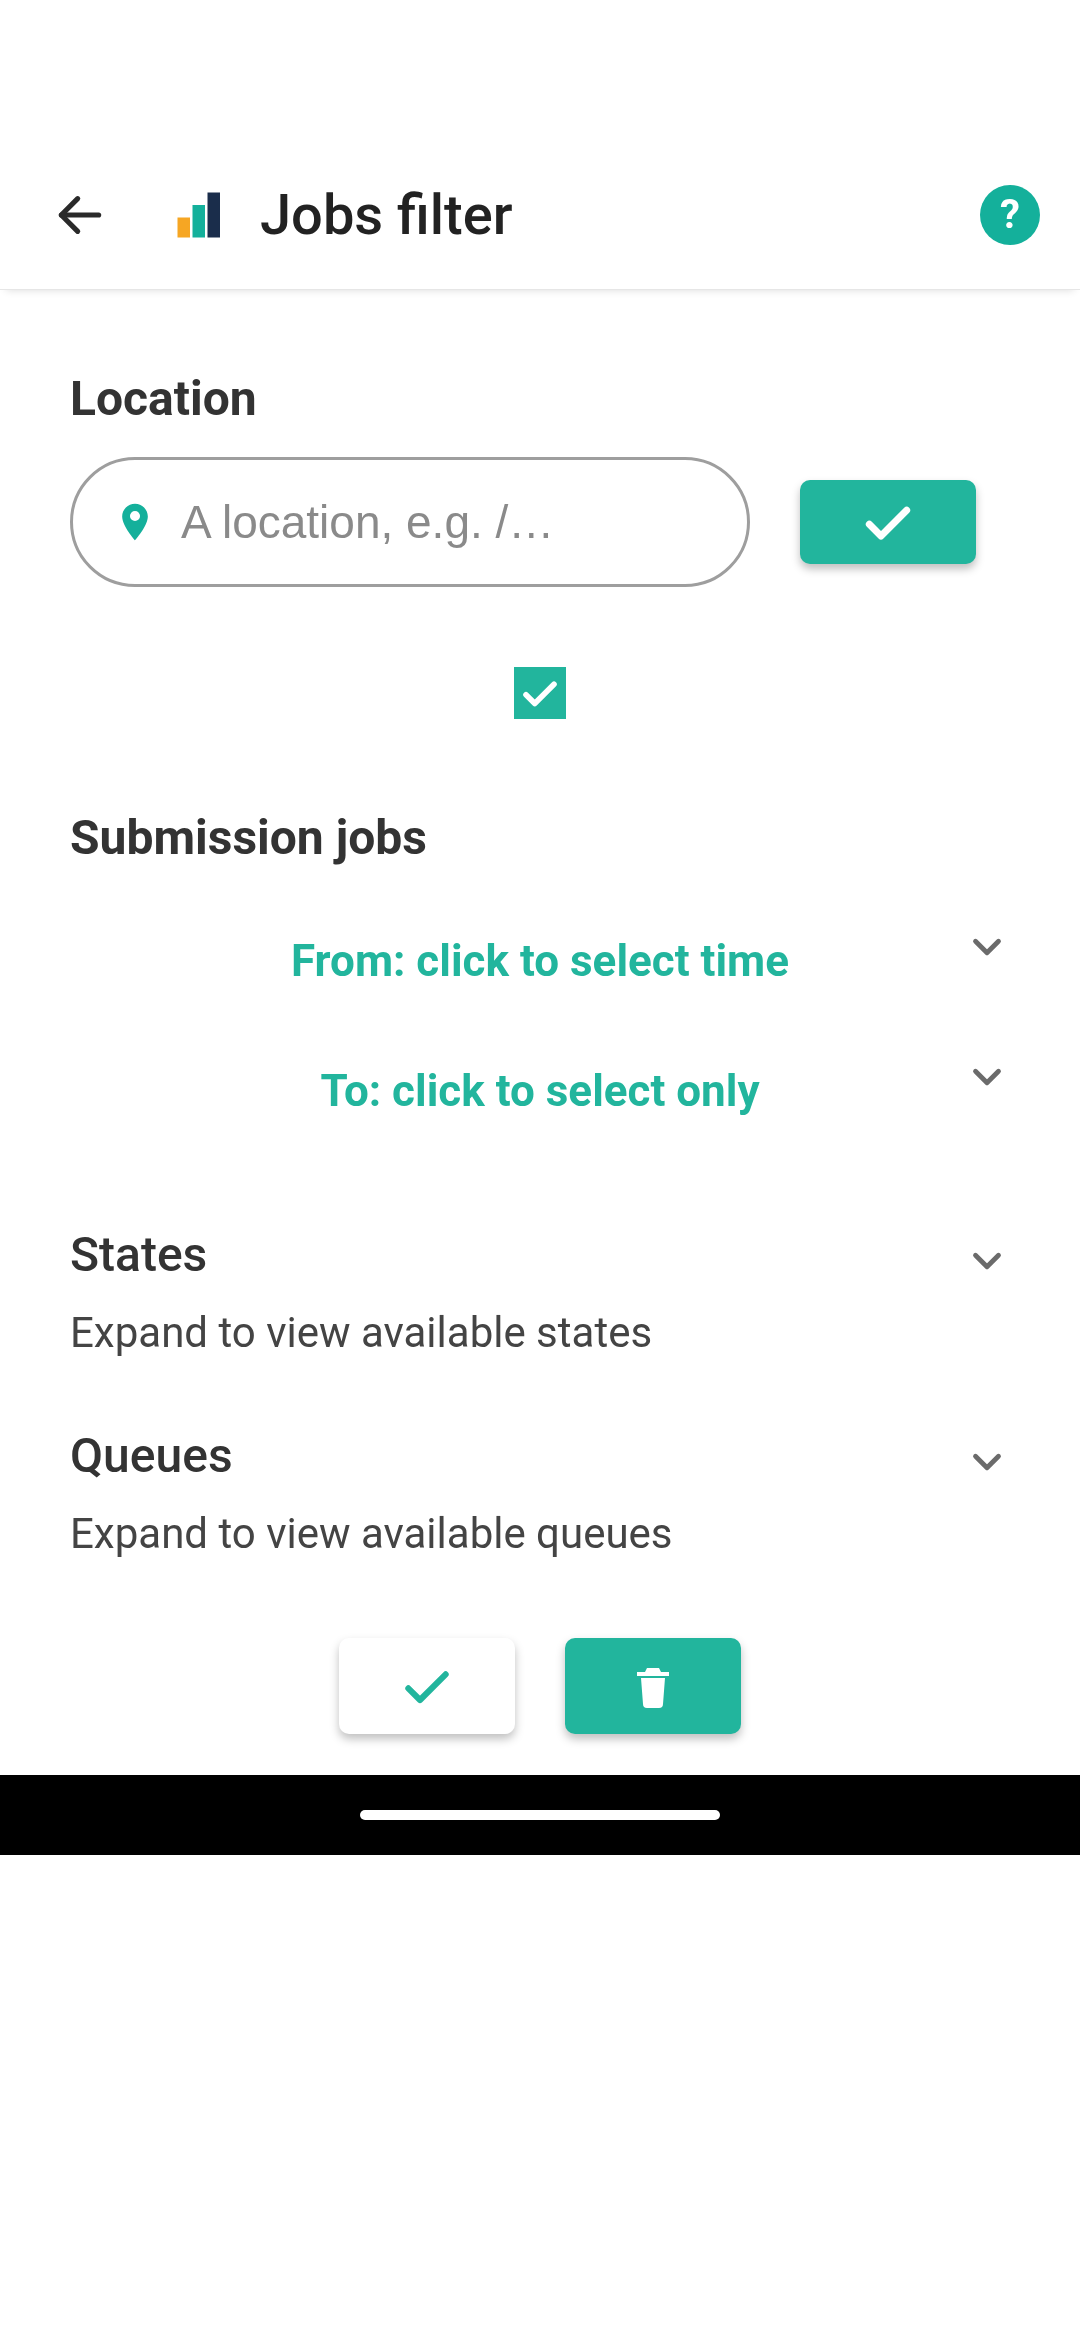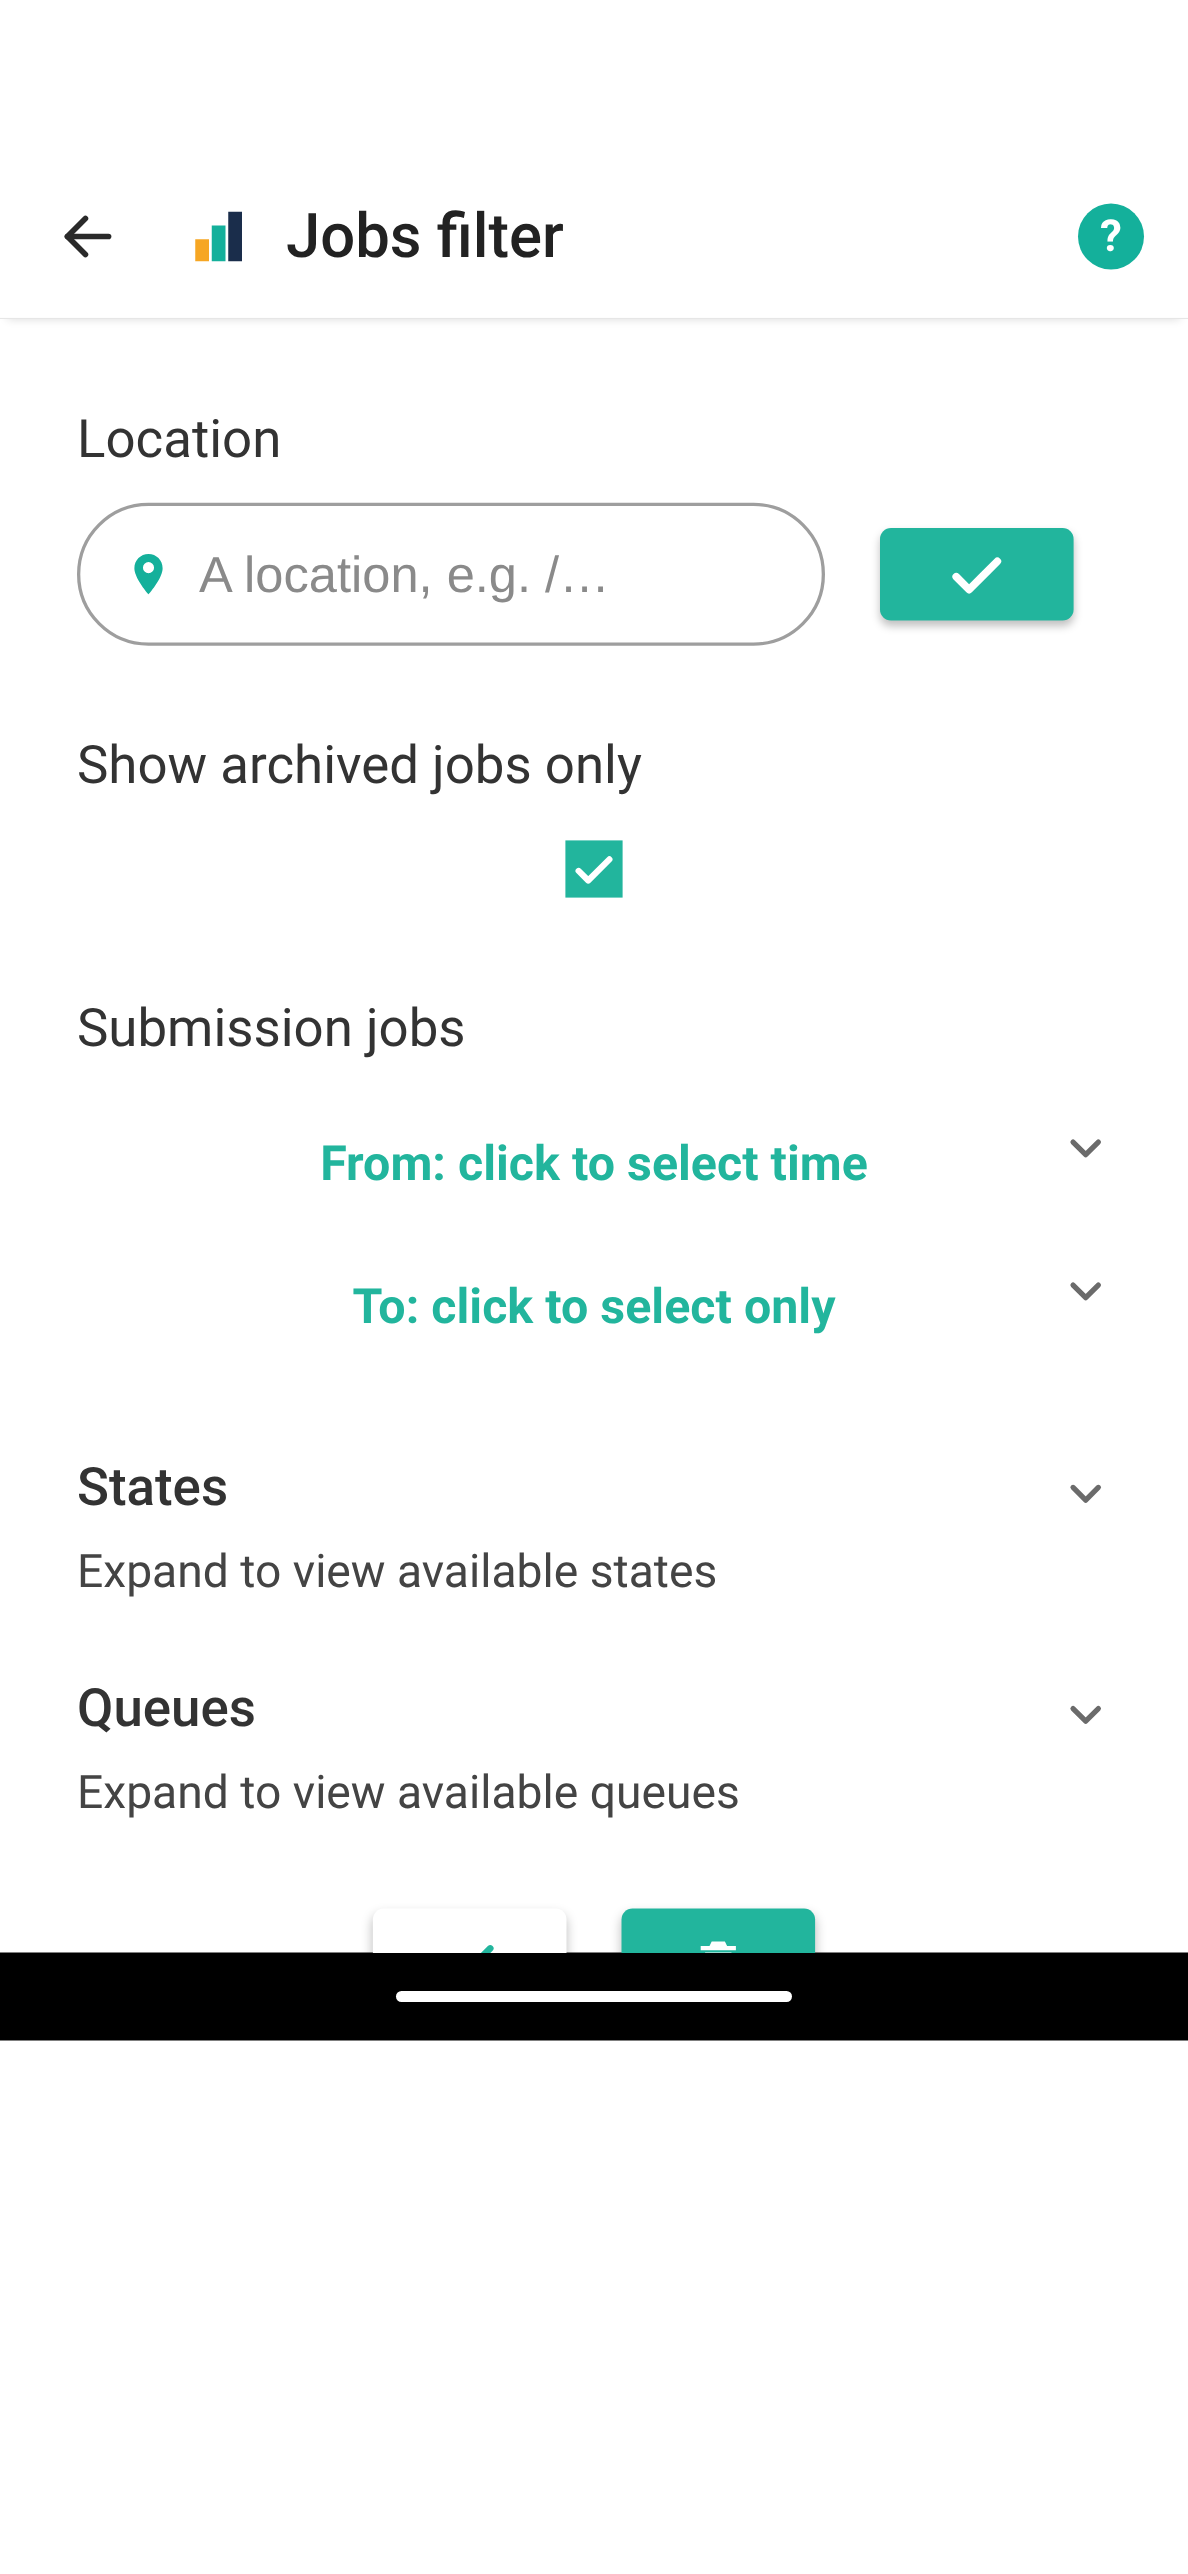--- a/index.html
+++ b/index.html
@@ -20,21 +20,21 @@
     box-shadow: 0 6px 8px -6px rgba(0,0,0,0.15);
   }
   .header .back { width: 80px; height: 80px; display: flex; align-items: center; justify-content: center; margin-right: 50px; }
   .header .logo { width: 60px; height: 60px; margin-right: 30px; display: flex; align-items: center; justify-content: center; }
   .header .title { font-size: 56px; font-weight: 500; color: #222; flex: 1; }
   .header .help { width: 60px; height: 60px; border-radius: 50%; background: #14b09b; color: #fff; display: flex; align-items: center; justify-content: center; font-size: 40px; font-weight: 700; }
 
   
   .content { padding: 50px 70px 0 70px; flex: 1; overflow: auto; }
 
-  .section-label { font-size: 48px; font-weight: 400; color: #333; margin-top: 30px; margin-bottom: 30px; }
+  .section-label { font-size: 48px; font-weight: 700; color: #333; margin-top: 30px; margin-bottom: 30px; }
 
   .location-row { display: flex; align-items: center; gap: 50px; margin-bottom: 80px; }
   .location-input {
     flex: 0 0 680px;
     height: 130px;
     border: 3px solid #9e9e9e;
     border-radius: 65px;
     display: flex;
     align-items: center;
     padding: 0 40px;
@@ -134,21 +134,20 @@
         <input type="text" placeholder="A location, e.g. /…" style="">
       </div>
       <button class="green-btn">
         <svg viewBox="0 0 24 24" fill="none" stroke="#fff" stroke-width="3" stroke-linecap="round" stroke-linejoin="round">
           <polyline points="4,13 9,18 20,7"></polyline>
         </svg>
       </button>
     </div>
 
     <div class="archived-block">
-      <div class="section-label">Show archived jobs only</div>
       <div class="checkbox-wrap">
         <div class="checkbox">
           <svg width="42" height="42" viewBox="0 0 24 24" fill="none" stroke="#fff" stroke-width="3.2" stroke-linecap="round" stroke-linejoin="round">
             <polyline points="4,13 9,18 20,7"></polyline>
           </svg>
         </div>
       </div>
     </div>
 
     <div class="section-label">Submission jobs</div>

